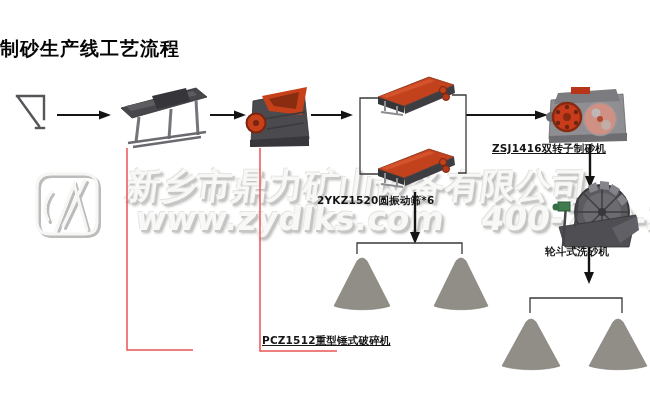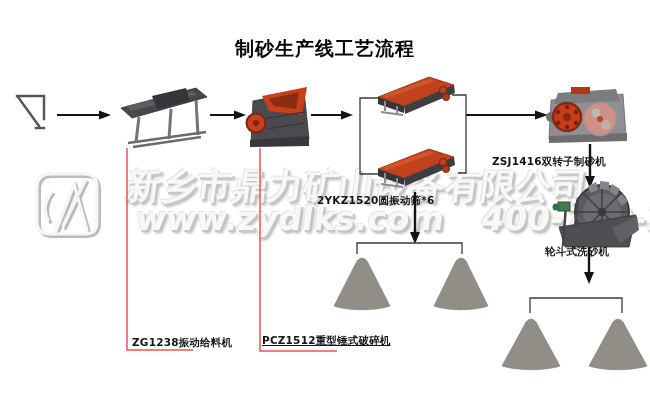--- a/index.html
+++ b/index.html
@@ -1,42 +1,42 @@
 <!DOCTYPE html>
 <html><head>
 <meta charset="utf-8">
 <style>
   html,body{margin:0;padding:0;background:#888;}
   .stage{
     position:relative;width:650px;height:403px;background:#ffffff;
     overflow:hidden;font-family:"DejaVu Sans","Liberation Sans",sans-serif;
   }
   .title{
-    position:absolute;top:36px;left:0;width:100%;text-align:center;
+    position:absolute;top:36px;left:0;width:100%;
     font-size:19px;font-weight:bold;color:#050505;letter-spacing:1px;z-index:3;
   }
   
   .wm{
     position:absolute;z-index:1;font-weight:bold;color:#f8f8f6;white-space:nowrap;
     text-shadow:-1px -1px 0 #e4e4e2,1.5px 1.5px 0 #c6c6c4,3px 3px 3px #b0b0ae;
     transform:skewX(-8deg);
   }
   .wm-company{top:163px;left:126px;font-size:35px;letter-spacing:0.5px;}
   .wm-line2{top:199px;left:136px;font-size:33px;display:flex;gap:37px;}
   .wm-logo{position:absolute;left:30px;top:166px;z-index:1;}
   .diagram{position:absolute;left:0;top:0;z-index:2;}
   
   .mlabel{
     position:absolute;z-index:3;font-size:10.5px;font-weight:bold;color:#151515;
     white-space:nowrap;letter-spacing:0.2px;
   }
   .lbl-feeder{left:132px;top:336px;}
   .lbl-crusher{left:262px;top:334px;text-decoration:underline;}
   .lbl-screen{left:317px;top:194px;}
-  .lbl-sandmaker{left:492px;top:155px;}
+  .lbl-sandmaker{left:492px;top:142px;text-decoration:underline;}
   .lbl-washer{left:545px;top:245px;}
 </style>
 </head>
 <body>
 
 <div class="stage">
 
   <div class="wm wm-company">新乡市鼎力矿山设备有限公司</div>
   <div class="wm wm-line2">
     <span>www.zydlks.com</span>
@@ -187,19 +187,18 @@
     </g>
 
     <g fill="#918e87" stroke="#7e7b74" stroke-width="0.6">
       <path d="M334,306 C348,311 376,311 390,306 L367,261 Q362,255 357,261 Z"></path>
       <path d="M434,306 C448,311 474,311 488,306 L466,261 Q461,255 456,261 Z"></path>
       <path d="M502,366 C517,371 545,371 560,366 L536,322 Q531,316 526,322 Z"></path>
       <path d="M589,366 C604,371 632,371 647,366 L623,322 Q618,316 613,322 Z"></path>
     </g>
   </svg>
 
-  <div class="mlabel lbl-feeder">ZG1238振动给料机</div>
   <div class="mlabel lbl-crusher">PCZ1512重型锤式破碎机</div>
   <div class="mlabel lbl-screen">2YKZ1520圆振动筛*6</div>
   <div class="mlabel lbl-sandmaker">ZSJ1416双转子制砂机</div>
   <div class="mlabel lbl-washer">轮斗式洗砂机</div>
 
 </div>
 
 </body></html>

